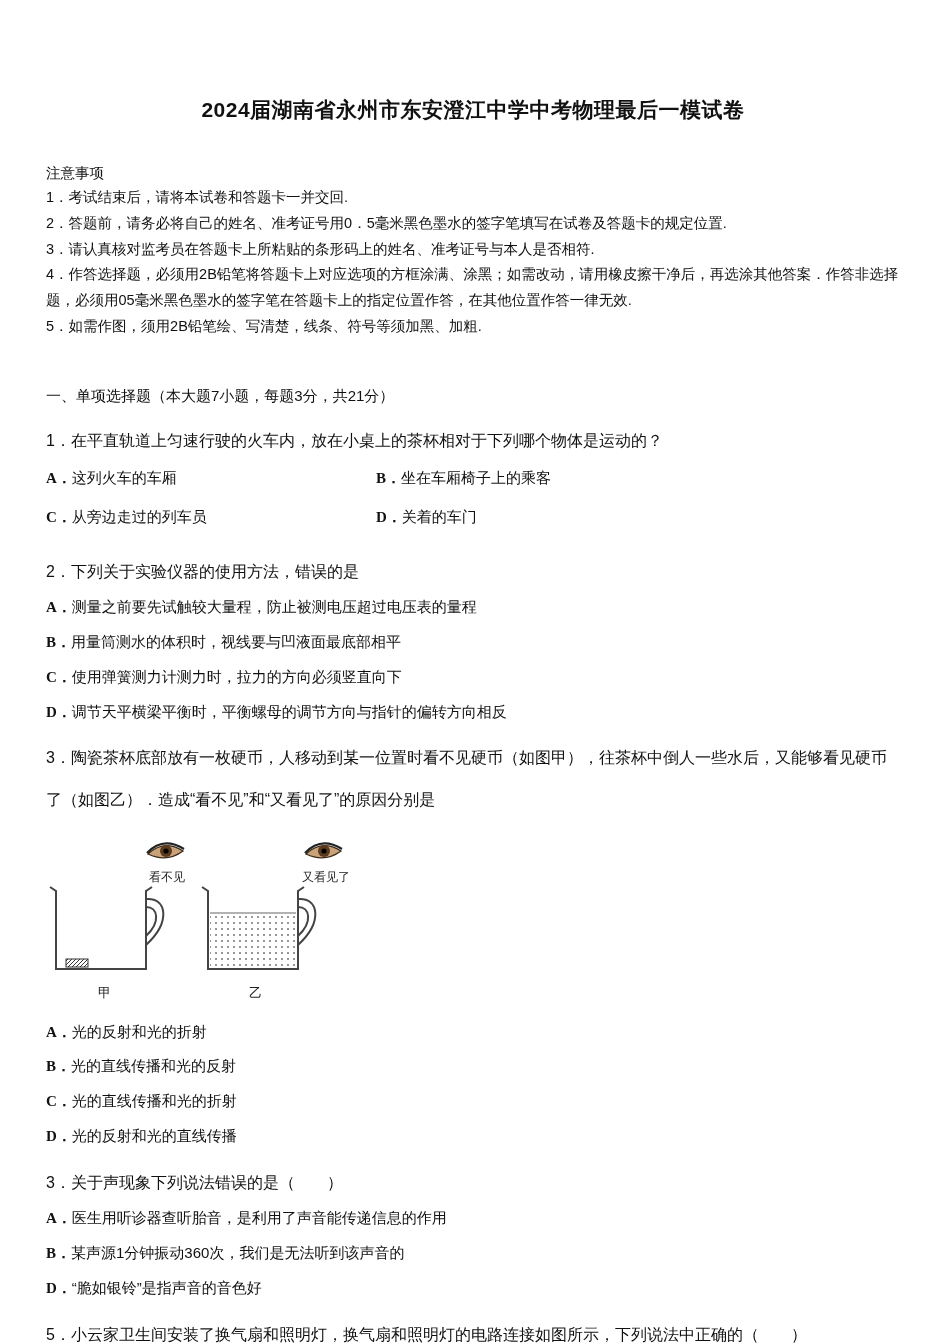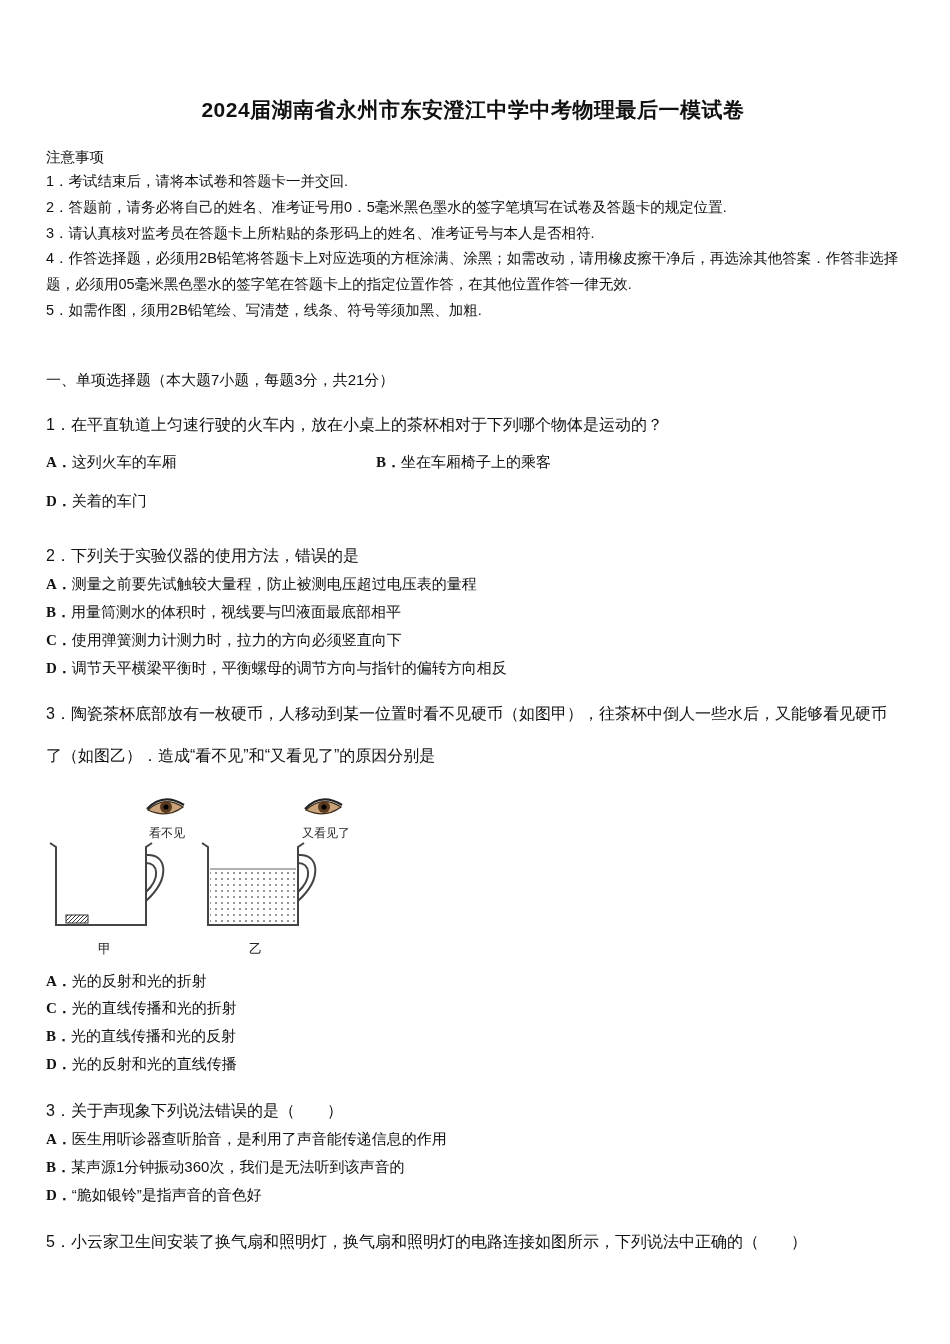--- a/index.html
+++ b/index.html
@@ -9,29 +9,29 @@
     min-height: 1344px;
     background: #ffffff;
     color: #111;
     font-family: "Liberation Sans", "DejaVu Sans", sans-serif;
   }
   .sheet { padding: 96px 50px 60px 46px; }
   .title {
     font-size: 21px;
     font-weight: 700;
     text-align: center;
-    margin: 0 0 24px 0;
+    margin: 0 0 40px 0;
     letter-spacing: 0.5px;
   }
   .notice-header { font-size: 14.5px; margin-bottom: 2px; }
   .notice-item   { font-size: 14.5px; line-height: 1.78; }
   .section-header { margin-top: 47px; font-size: 15px; }
   .stem { margin-top: 22px; font-size: 16px; line-height: 1.6; }
   .stem-wide { line-height: 2.6; margin-top: 14px; }
-  .opt { font-size: 15px; margin: 5px 0; line-height: 1.45; }
+  .opt { font-size: 15px; margin: 12px 0; line-height: 1.45; }
   .opt-label {
     font-weight: 700;
     font-family: "Liberation Serif", "DejaVu Serif", serif;
   }
   .opt-grid {
     display: grid;
     grid-template-columns: 330px 1fr;
     margin-top: 6px;
   }
   .opt-grid .opt { margin: 8px 0; }
@@ -54,20 +54,21 @@
     <div class="notice-item">5．如需作图，须用2B铅笔绘、写清楚，线条、符号等须加黑、加粗.</div>
   </div>
 
   <div class="section-header">一、单项选择题（本大题7小题，每题3分，共21分）</div>
 
   <div>
     <div class="stem">1．在平直轨道上匀速行驶的火车内，放在小桌上的茶杯相对于下列哪个物体是运动的？</div>
     <div class="opt-grid">
       <div class="opt"><span class="opt-label">A．</span><span>这列火车的车厢</span></div>
       <div class="opt"><span class="opt-label">B．</span><span>坐在车厢椅子上的乘客</span></div>
+      <div class="opt"><span class="opt-label">C．</span><span>从旁边走过的列车员</span></div>
       <div class="opt"><span class="opt-label">D．</span><span>关着的车门</span></div>
     </div>
   </div>
 
   <div>
     <div class="stem">2．下列关于实验仪器的使用方法，错误的是</div>
     <div class="opt"><span class="opt-label">A．</span><span>测量之前要先试触较大量程，防止被测电压超过电压表的量程</span></div>
     <div class="opt"><span class="opt-label">B．</span><span>用量筒测水的体积时，视线要与凹液面最底部相平</span></div>
     <div class="opt"><span class="opt-label">C．</span><span>使用弹簧测力计测力时，拉力的方向必须竖直向下</span></div>
     <div class="opt"><span class="opt-label">D．</span><span>调节天平横梁平衡时，平衡螺母的调节方向与指针的偏转方向相反</span></div>
@@ -116,22 +117,22 @@
           <path d="M252,62 C272,60 278,84 252,108" fill="none" stroke="#444" stroke-width="2"></path>
           <path d="M252,70 C264,70 267,85 252,99" fill="none" stroke="#444" stroke-width="2"></path>
           <rect x="164" y="76" width="86" height="54" fill="url(#waterDots)"></rect>
           <line x1="164" y1="76" x2="250" y2="76" stroke="#666" stroke-width="1"></line>
         </g>
         <text x="203" y="160" font-size="13" fill="#222" class="fig-label">乙</text>
       </svg>
     </div>
 
     <div class="opt"><span class="opt-label">A．</span><span>光的反射和光的折射</span></div>
+    <div class="opt"><span class="opt-label">B．</span><span>光的直线传播和光的反射</span></div>
     <div class="opt"><span class="opt-label">C．</span><span>光的直线传播和光的折射</span></div>
-    <div class="opt"><span class="opt-label">B．</span><span>光的直线传播和光的反射</span></div>
     <div class="opt"><span class="opt-label">D．</span><span>光的反射和光的直线传播</span></div>
   </div>
 
   <div>
     <div class="stem">3．关于声现象下列说法错误的是（　　）</div>
     <div class="opt"><span class="opt-label">A．</span><span>医生用听诊器查听胎音，是利用了声音能传递信息的作用</span></div>
     <div class="opt"><span class="opt-label">B．</span><span>某声源1分钟振动360次，我们是无法听到该声音的</span></div>
     <div class="opt"><span class="opt-label">D．</span><span>“脆如银铃”是指声音的音色好</span></div>
   </div>
 

